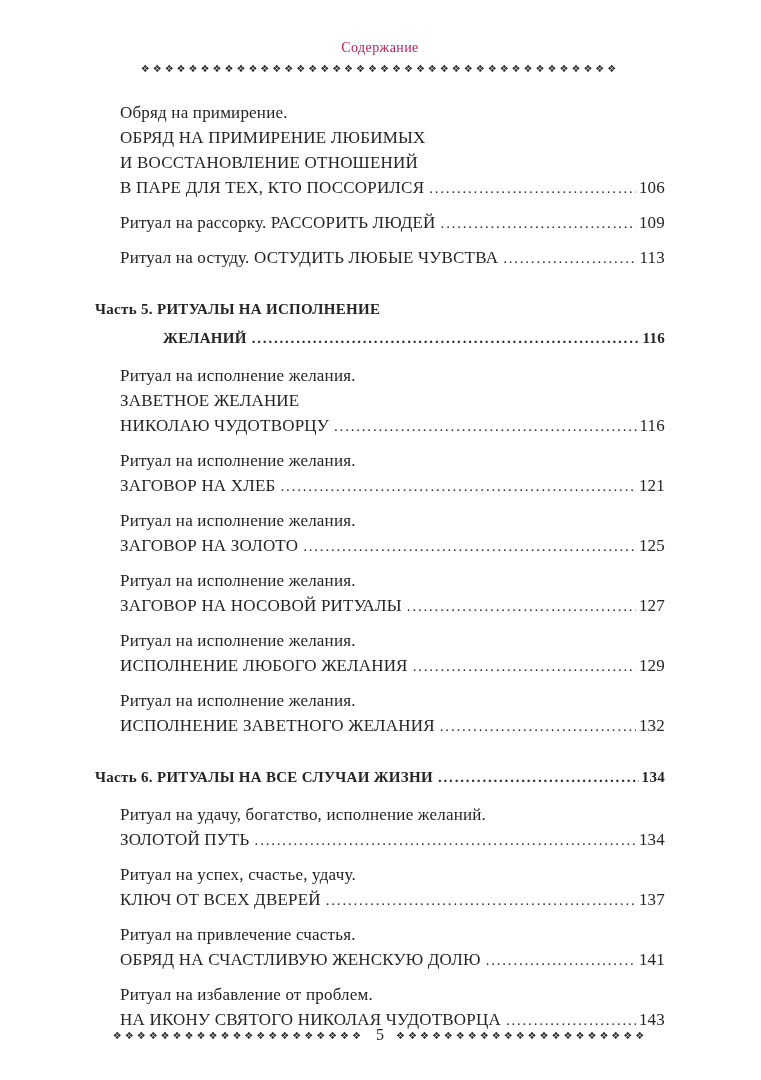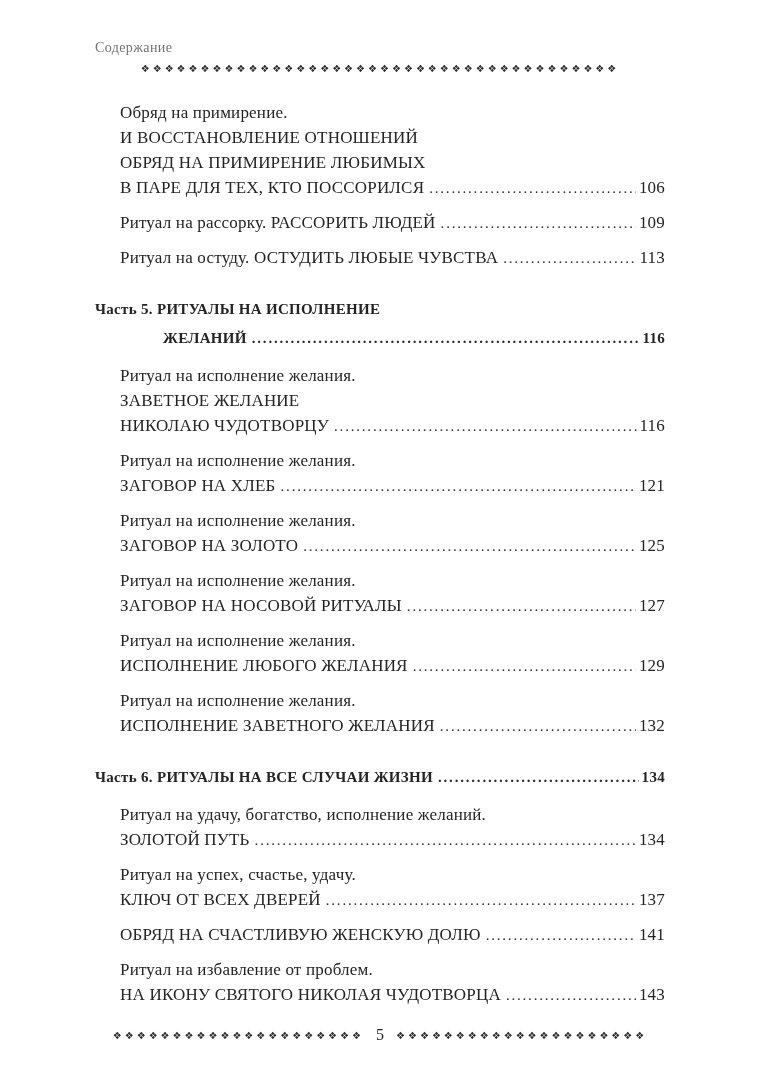--- a/index.html
+++ b/index.html
@@ -10,23 +10,23 @@
     color: #242424;
     overflow: hidden;
   }
   .page {
     position: relative;
     width: 761px; height: 1080px;
     padding: 40px 96px 0 95px;
     background: #ffffff;
   }
   .header-title {
-    text-align: left;
+    text-align: center;
     font-size: 14px;
-    color: #737373;
+    color: #be185d;
     letter-spacing: 0.4px;
   }
   .ornament {
     text-align: center;
     font-family: "DejaVu Sans", sans-serif;
     font-size: 10px;
     color: #2a2a2a;
     letter-spacing: 3px;
     white-space: nowrap;
     overflow: hidden;
@@ -85,24 +85,24 @@
   <div class="header-title">Содержание</div>
 
   <div class="ornament">❖❖❖❖❖❖❖❖❖❖❖❖❖❖❖❖❖❖❖❖❖❖❖❖❖❖❖❖❖❖❖❖❖❖❖❖❖❖❖❖</div>
 
   <main class="toc">
       <div class="entry">
         <div class="line">
           <span class="txt">Обряд на примирение.</span>
         </div>
         <div class="line">
+          <span class="txt">ОБРЯД НА ПРИМИРЕНИЕ ЛЮБИМЫХ</span>
+        </div>
+        <div class="line">
           <span class="txt">И ВОССТАНОВЛЕНИЕ ОТНОШЕНИЙ</span>
-        </div>
-        <div class="line">
-          <span class="txt">ОБРЯД НА ПРИМИРЕНИЕ ЛЮБИМЫХ</span>
         </div>
         <div class="line">
           <span class="txt">В ПАРЕ ДЛЯ ТЕХ, КТО ПОССОРИЛСЯ</span>
           <span class="leader"></span>
           <span class="pg">106</span>
         </div>
       </div>
       <div class="entry">
         <div class="line">
           <span class="txt">Ритуал на рассорку. РАССОРИТЬ ЛЮДЕЙ</span>
@@ -211,20 +211,23 @@
         <div class="line">
           <span class="txt">Ритуал на успех, счастье, удачу.</span>
         </div>
         <div class="line">
           <span class="txt">КЛЮЧ ОТ ВСЕХ ДВЕРЕЙ</span>
           <span class="leader"></span>
           <span class="pg">137</span>
         </div>
       </div>
       <div class="entry">
+        <div class="line">
+          <span class="txt">Ритуал на привлечение счастья.</span>
+        </div>
         <div class="line">
           <span class="txt">ОБРЯД НА СЧАСТЛИВУЮ ЖЕНСКУЮ ДОЛЮ</span>
           <span class="leader"></span>
           <span class="pg">141</span>
         </div>
       </div>
       <div class="entry">
         <div class="line">
           <span class="txt">Ритуал на избавление от проблем.</span>
         </div>

